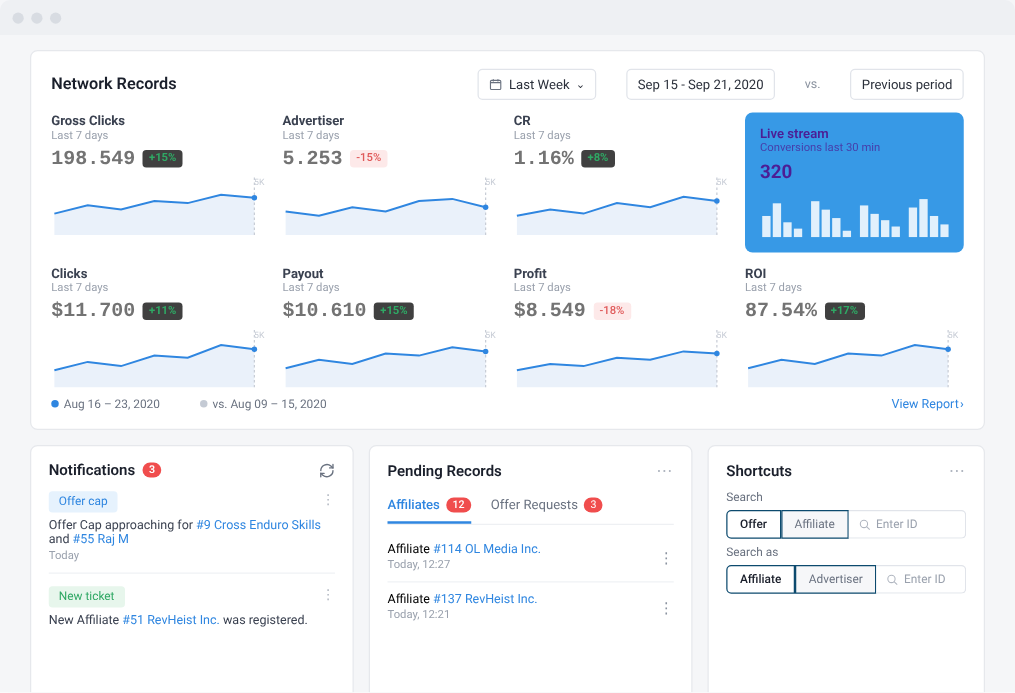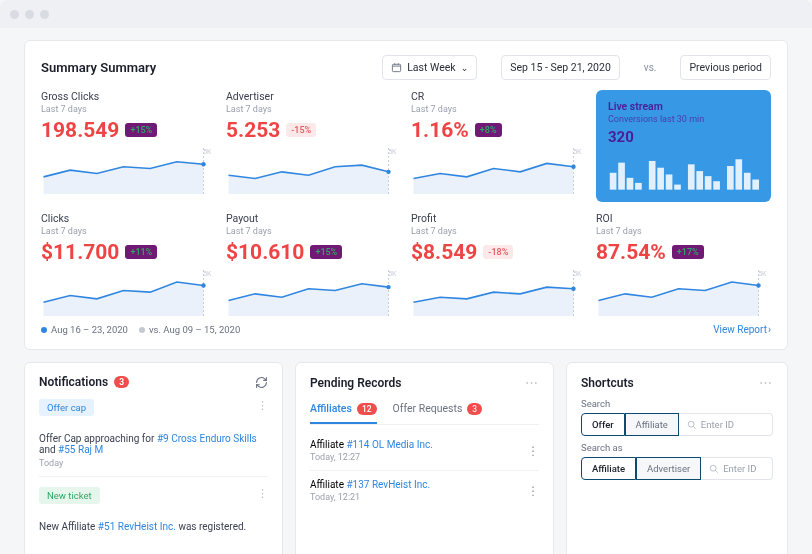--- a/index.html
+++ b/index.html
@@ -9,44 +9,44 @@
 .titlebar .dot { width: 9px; height: 9px; border-radius: 50%; background: #d8dce2; }
 .content { padding: 12px 24px 14px 24px; height: 526px; overflow: hidden; }
 .card { background: #fff; border: 1px solid #e6e8ec; border-radius: 6px; padding: 14px 16px; }
 .header-row { display: flex; justify-content: space-between; align-items: center; margin-bottom: 10px; }
 .title { font-size: 13px; font-weight: 600; color: #1a1f2b; }
 .controls { display: flex; align-items: center; gap: 24px; }
 .btn { border: 1px solid #e1e4ea; background: #fff; border-radius: 4px; padding: 5px 8px; font-size: 10.5px; color: #2a2f3a; display: flex; align-items: center; gap: 5px; cursor: pointer; }
 .vs-label { font-size: 10px; color: #8a929f; }
 .metrics-grid { display: grid; grid-template-columns: repeat(4, 1fr); gap: 10px 10px; }
 .metric { position: relative; }
-.m-title { font-size: 10.5px; color: #3a4150; font-weight: 400; }
+.m-title { font-size: 10.5px; color: #3a4150; font-weight: 700; }
 .m-sub { font-size: 9px; color: #9aa1ad; margin-top: 1px; }
 .m-valrow { display: flex; align-items: center; gap: 6px; margin-top: 4px; }
-.m-val { font-size: 21px; font-weight: 700; color: #ef4444; }
+.m-val { font-size: 16px; font-weight: 700; color: #737373; font-family: Liberation Mono, monospace; }
 .badge { font-size: 9px; padding: 2px 5px; border-radius: 3px; font-weight: 500; }
-.badge.pos { background: #701a75; color: #2fa864; }
+.badge.pos { background: #404040; color: #2fa864; font-weight: bold; }
 .badge.neg { background: #fde9e9; color: #e05a5a; }
 .chart { width: 100%; height: 48px; display: block; margin-top: 4px; }
 .livebox { background: #3799e6; color: #4c1d95; border-radius: 6px; padding: 10px 12px; }
 .livebox .lv-title { font-size: 10.5px; font-weight: 600; }
 .livebox .lv-sub { font-size: 9px; opacity: .75; margin-top: 1px; }
 .livebox .lv-val { font-size: 15px; font-weight: 700; margin-top: 4px; }
 .legend-row { display: flex; justify-content: space-between; align-items: center; margin-top: 8px; font-size: 9.5px; color: #6a7280; }
-.legend-row .left { display: flex; gap: 11px; align-items: center; }
+.legend-row .left { display: flex; gap: 32px; align-items: center; }
 .legend-row .dot-b { width: 6px; height: 6px; border-radius: 50%; background: #2f86e0; display: inline-block; margin-right: 4px; }
 .legend-row .dot-g { width: 6px; height: 6px; border-radius: 50%; background: #c4cad4; display: inline-block; margin-right: 4px; }
 .view-link { color: #2f86e0; font-size: 10px; display: flex; align-items: center; gap: 1px; cursor: pointer; }
 .bottom-row { display: grid; grid-template-columns: 1.05fr 1.05fr 0.9fr; gap: 12px; margin-top: 12px; }
 .panel { background: #fff; border: 1px solid #e6e8ec; border-radius: 6px; padding: 12px 14px; height: 204px; overflow: hidden; }
 .panel-header { display: flex; align-items: center; justify-content: space-between; margin-bottom: 8px; }
 .panel-title { font-size: 12px; font-weight: 600; color: #1a1f2b; display: flex; align-items: center; gap: 6px; }
 .count-badge { background: #f04d4d; color: #fff; font-size: 8.5px; border-radius: 8px; padding: 1px 5px; min-width: 13px; text-align: center; display: inline-block; }
 .icon-btn { color: #8a929f; cursor: pointer; font-size: 12px; }
-.tag { display: inline-block; font-size: 9.5px; padding: 3px 8px; border-radius: 3px; margin-bottom: 17px; }
+.tag { display: inline-block; font-size: 9.5px; padding: 3px 8px; border-radius: 3px; margin-bottom: 5px; }
 .tag.blue { background: #e6f2fd; color: #2f86e0; }
 .tag.green { background: #e7f6ec; color: #2fa864; }
 .notif-item { font-size: 10px; color: #3a4150; padding: 2px 0 8px 0; border-bottom: 1px solid #f0f2f5; margin-bottom: 8px; position: relative; }
 .notif-item:last-child { border-bottom: none; }
 .notif-item a { color: #2f86e0; text-decoration: none; }
 .notif-time { font-size: 9px; color: #9aa1ad; margin-top: 3px; }
 .notif-item .dots { position: absolute; right: 0; top: 2px; color: #b0b6c0; cursor: pointer; font-size: 11px; }
 .tabs { display: flex; gap: 16px; border-bottom: 1px solid #eef0f3; margin-bottom: 6px; }
 .tab { font-size: 10.5px; padding: 4px 0 7px 0; color: #6a7280; display: flex; align-items: center; gap: 5px; cursor: pointer; border-bottom: 2px solid transparent; }
 .tab.active { color: #2f86e0; border-bottom-color: #2f86e0; font-weight: 500; }
@@ -71,21 +71,21 @@
   <div class="titlebar">
     <div class="dot"></div>
     <div class="dot"></div>
     <div class="dot"></div>
   </div>
 
   <div class="content">
 
     <div class="card">
       <div class="header-row">
-        <div class="title">Summary Summary</div>
+        <div class="title">Network Records</div>
         <div class="controls">
           <div class="btn">
             <svg width="11" height="11" viewBox="0 0 24 24" fill="none" stroke="#6a7280" stroke-width="2">
                 <rect x="3" y="5" width="18" height="16" rx="2"></rect>
                 <path d="M3 9h18M8 3v4M16 3v4"></path>
               </svg>
             <span>Last Week</span>
             <span class="chevron">⌄</span>
           </div>
           <div class="btn">

